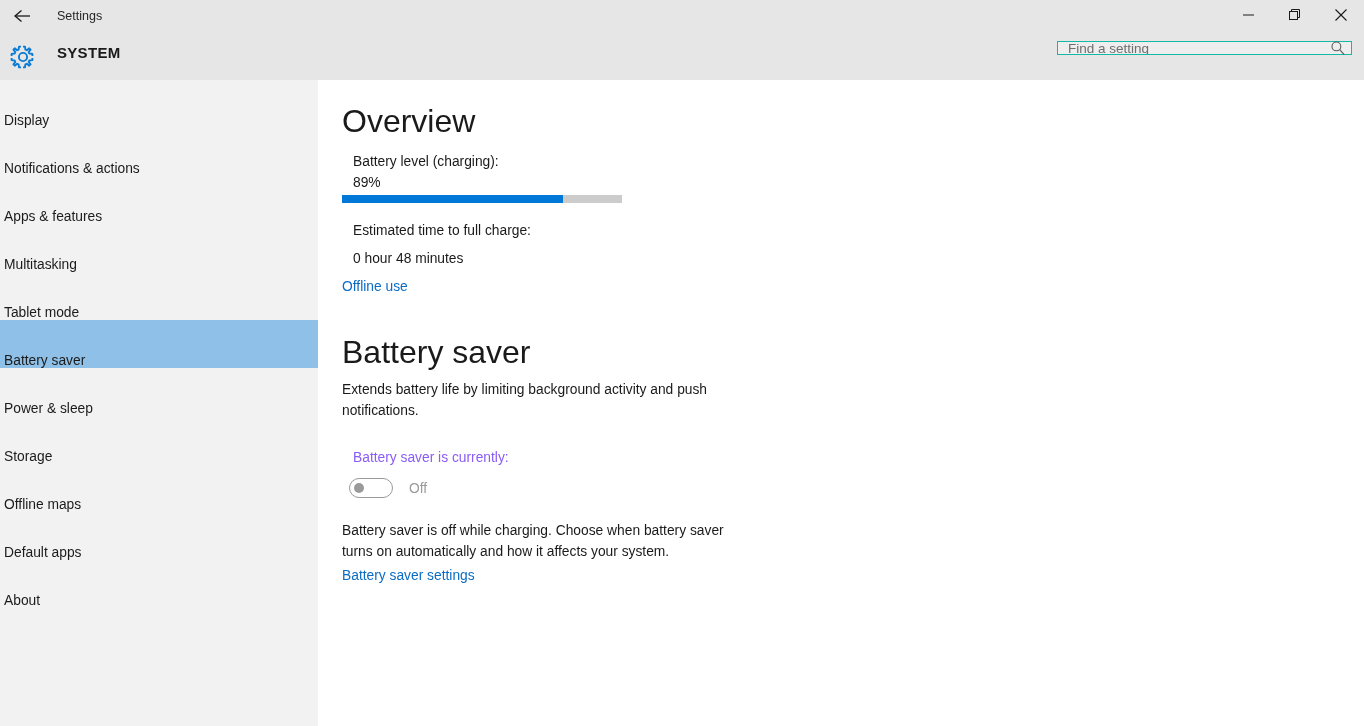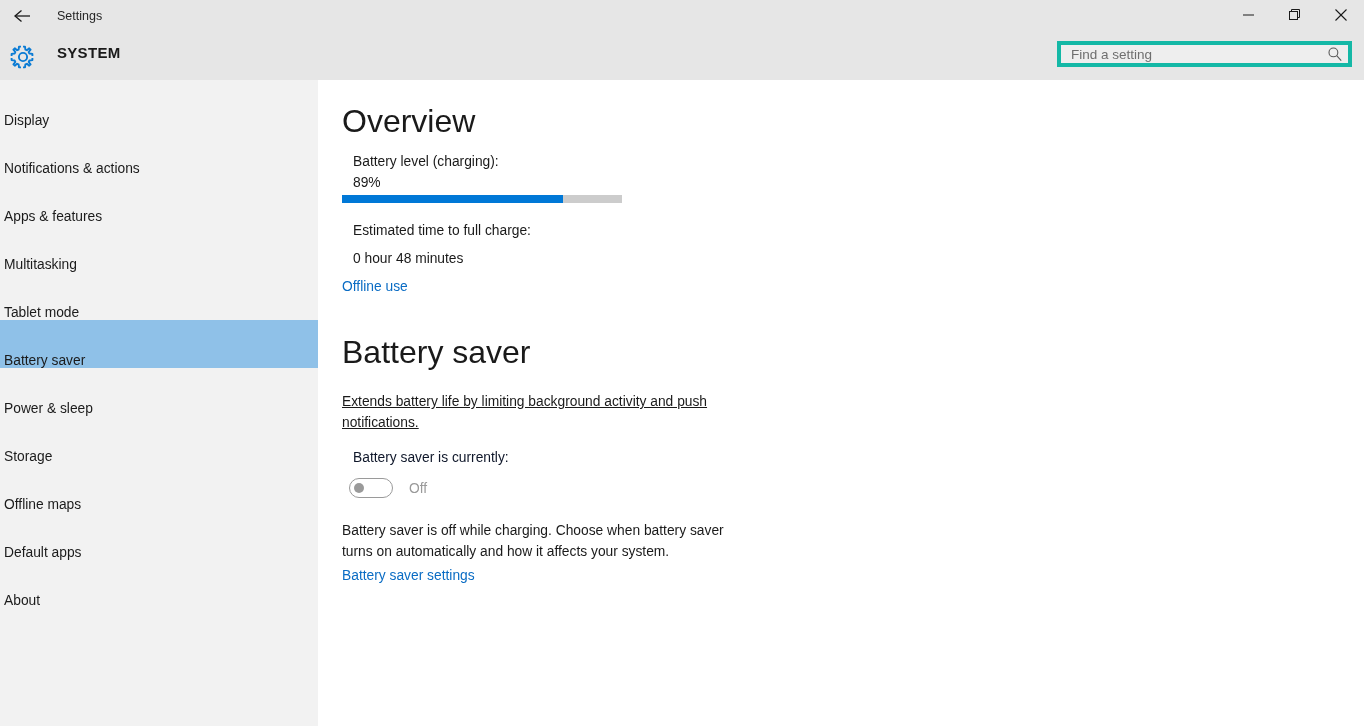--- a/index.html
+++ b/index.html
@@ -68,23 +68,23 @@
     position: absolute;
     left: 57px; top: 44px;
     font-size: 15px;
     font-weight: bold;
     color: #1a1a1a;
     letter-spacing: 0.3px;
   }
   .search-box {
     position: absolute;
     left: 1057px; top: 41px;
-    width: 295px; height: 26px;
+    width: 295px; height: 14px;
     background: #eeeeee;
-    border: 4px solid #14b8a6;
+    border: 1px solid #14b8a6;
     box-sizing: border-box;
     display: flex;
     align-items: center;
   }
   .search-input {
     flex: 1;
     border: none;
     outline: none;
     background: transparent;
     font-family: "Liberation Sans", sans-serif;
@@ -139,21 +139,21 @@
   #overview-heading { top: 23px; }
   #batterysaver-heading { top: 254px; }
 
   .text-line {
     position: absolute;
     left: 35px;
     font-size: 13.8px;
     color: #1a1a1a;
     white-space: nowrap;
   }
-  .muted { color: #0f172a; }
+  .muted { color: #8b5cf6; }
 
   .progress-track {
     position: absolute;
     left: 24px; top: 115px;
     width: 280px; height: 8px;
     background: #cccccc;
   }
   .progress-fill {
     height: 100%;
     background: #0078d7;
@@ -324,21 +324,21 @@
   </div>
 
   <div class="text-line" style="top:143px;">Estimated time to full charge:</div>
 
   <div class="text-line" style="top:171px;">0 hour 48 minutes</div>
 
   <div class="link" style="top:199px;">Offline use</div>
 
   <div class="section-heading" id="batterysaver-heading">Battery saver</div>
 
-  <div class="para" style="top:311px;text-decoration:underline;">Extends battery life by limiting background activity and push notifications.</div>
+  <div class="para" style="top:299px;">Extends battery life by limiting background activity and push notifications.</div>
 
   <div class="text-line muted" style="top:370px;">Battery saver is currently:</div>
 
   <div class="toggle-row">
     <div class="toggle">
       <div class="toggle-knob"></div>
     </div>
     <span class="toggle-label">Off</span>
   </div>
 

